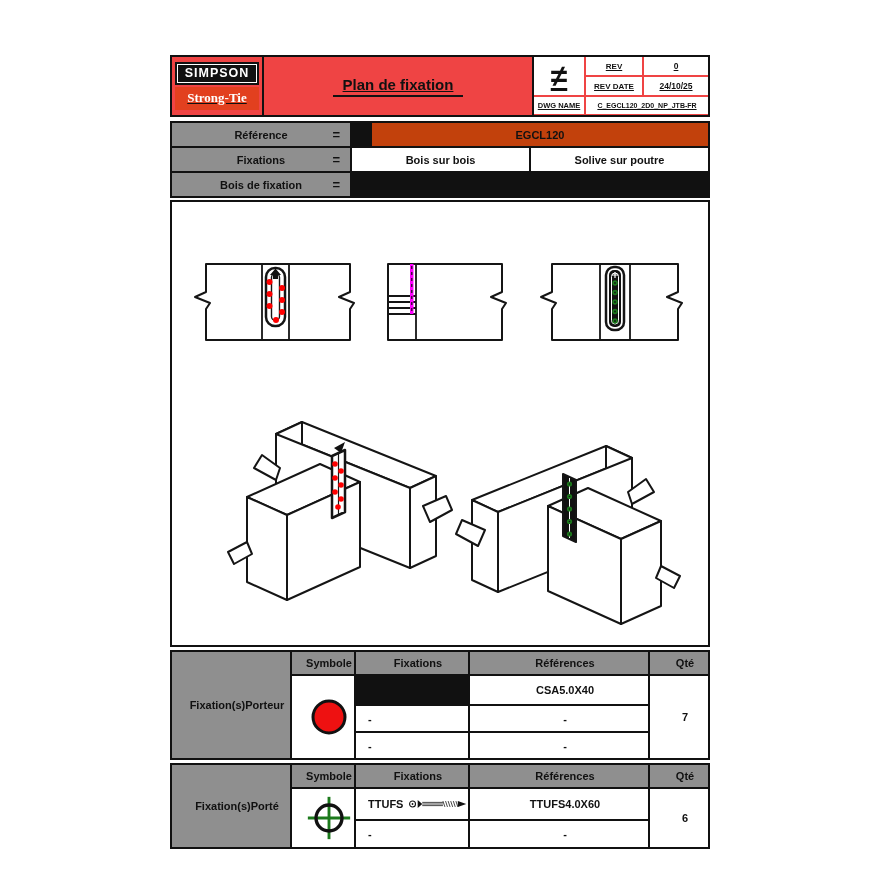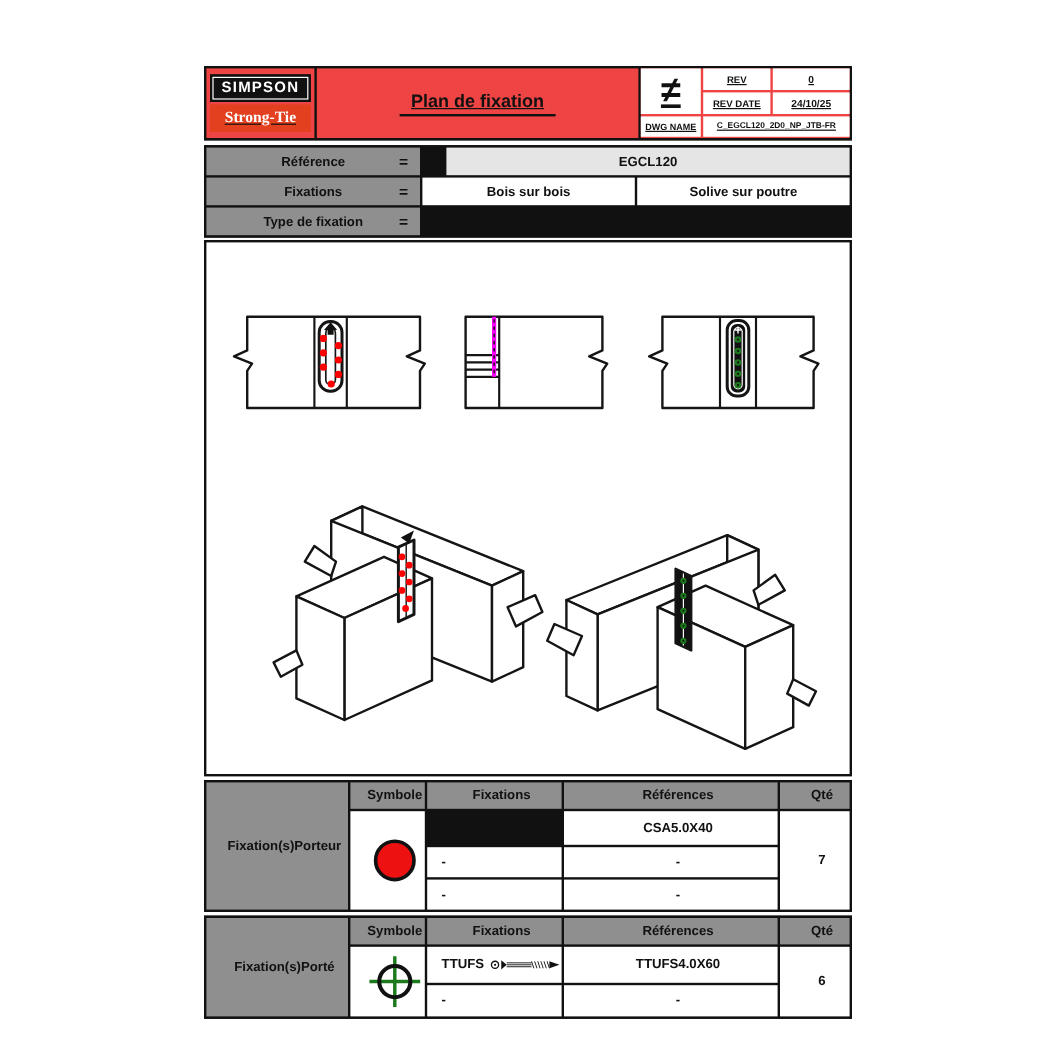--- a/index.html
+++ b/index.html
@@ -26,21 +26,21 @@
   .sm{font-size:8px;}
   .smv{font-size:8.5px;}
   .dwg-l{grid-column:1 / span 1;font-size:7.5px;}
   .dwg-v{grid-column:2 / span 2;font-size:7px;letter-spacing:0;}
 
   
   .spec{margin-top:4px;display:grid;grid-template-columns:178px 1fr;grid-template-rows:repeat(3,23px);
         gap:2px;background:#111;border:2.5px solid #111;}
   .spec .lab{background:#8f8f8f;position:relative;display:flex;align-items:center;justify-content:center;font-size:11px;}
   .spec .lab .eq{position:absolute;right:10px;font-size:13px;}
-  .spec .val{background:#e5e5e5;display:flex;align-items:center;justify-content:center;font-size:11px;margin-left:20px;}
+  .spec .val{background:#c2410c;display:flex;align-items:center;justify-content:center;font-size:11px;margin-left:20px;}
   .split{display:grid;grid-template-columns:1fr 1fr;gap:2px;background:#111;}
   .split>div{background:#fff;display:flex;align-items:center;justify-content:center;font-size:11px;}
 
   
   .draw{margin-top:2px;position:relative;height:447px;border:2.5px solid #111;background:#fff;}
   .draw svg{position:absolute;}
   .wood{fill:#fff;stroke:#151515;stroke-width:2;stroke-linejoin:round;}
   .thin{fill:none;stroke:#151515;stroke-width:1.8;}
 
   
@@ -93,21 +93,21 @@
     <div class="lab">
       <span>Fixations</span>
         <span class="eq">=</span>
     </div>
     <div class="split">
       <div>Bois sur bois</div>
       <div>Solive sur poutre</div>
     </div>
 
     <div class="lab">
-      <span>Type de fixation</span>
+      <span>Bois de fixation</span>
         <span class="eq">=</span>
     </div>
   </div>
 
   <div class="draw">
 
     <svg style="left:20px;top:52px;" width="170" height="95" viewBox="0 0 170 95">
       <path class="wood" d="M14,10 H158 V38 L147,43 L162,49 L158,55 V86 H14 V55 L18,49 L3,43 L14,38 Z"></path>
       <path class="thin" d="M70,10 V86 M97,10 V86"></path>
       <rect x="74" y="14" width="19" height="58" rx="9" fill="none" stroke="#151515" stroke-width="2.5"></rect>

